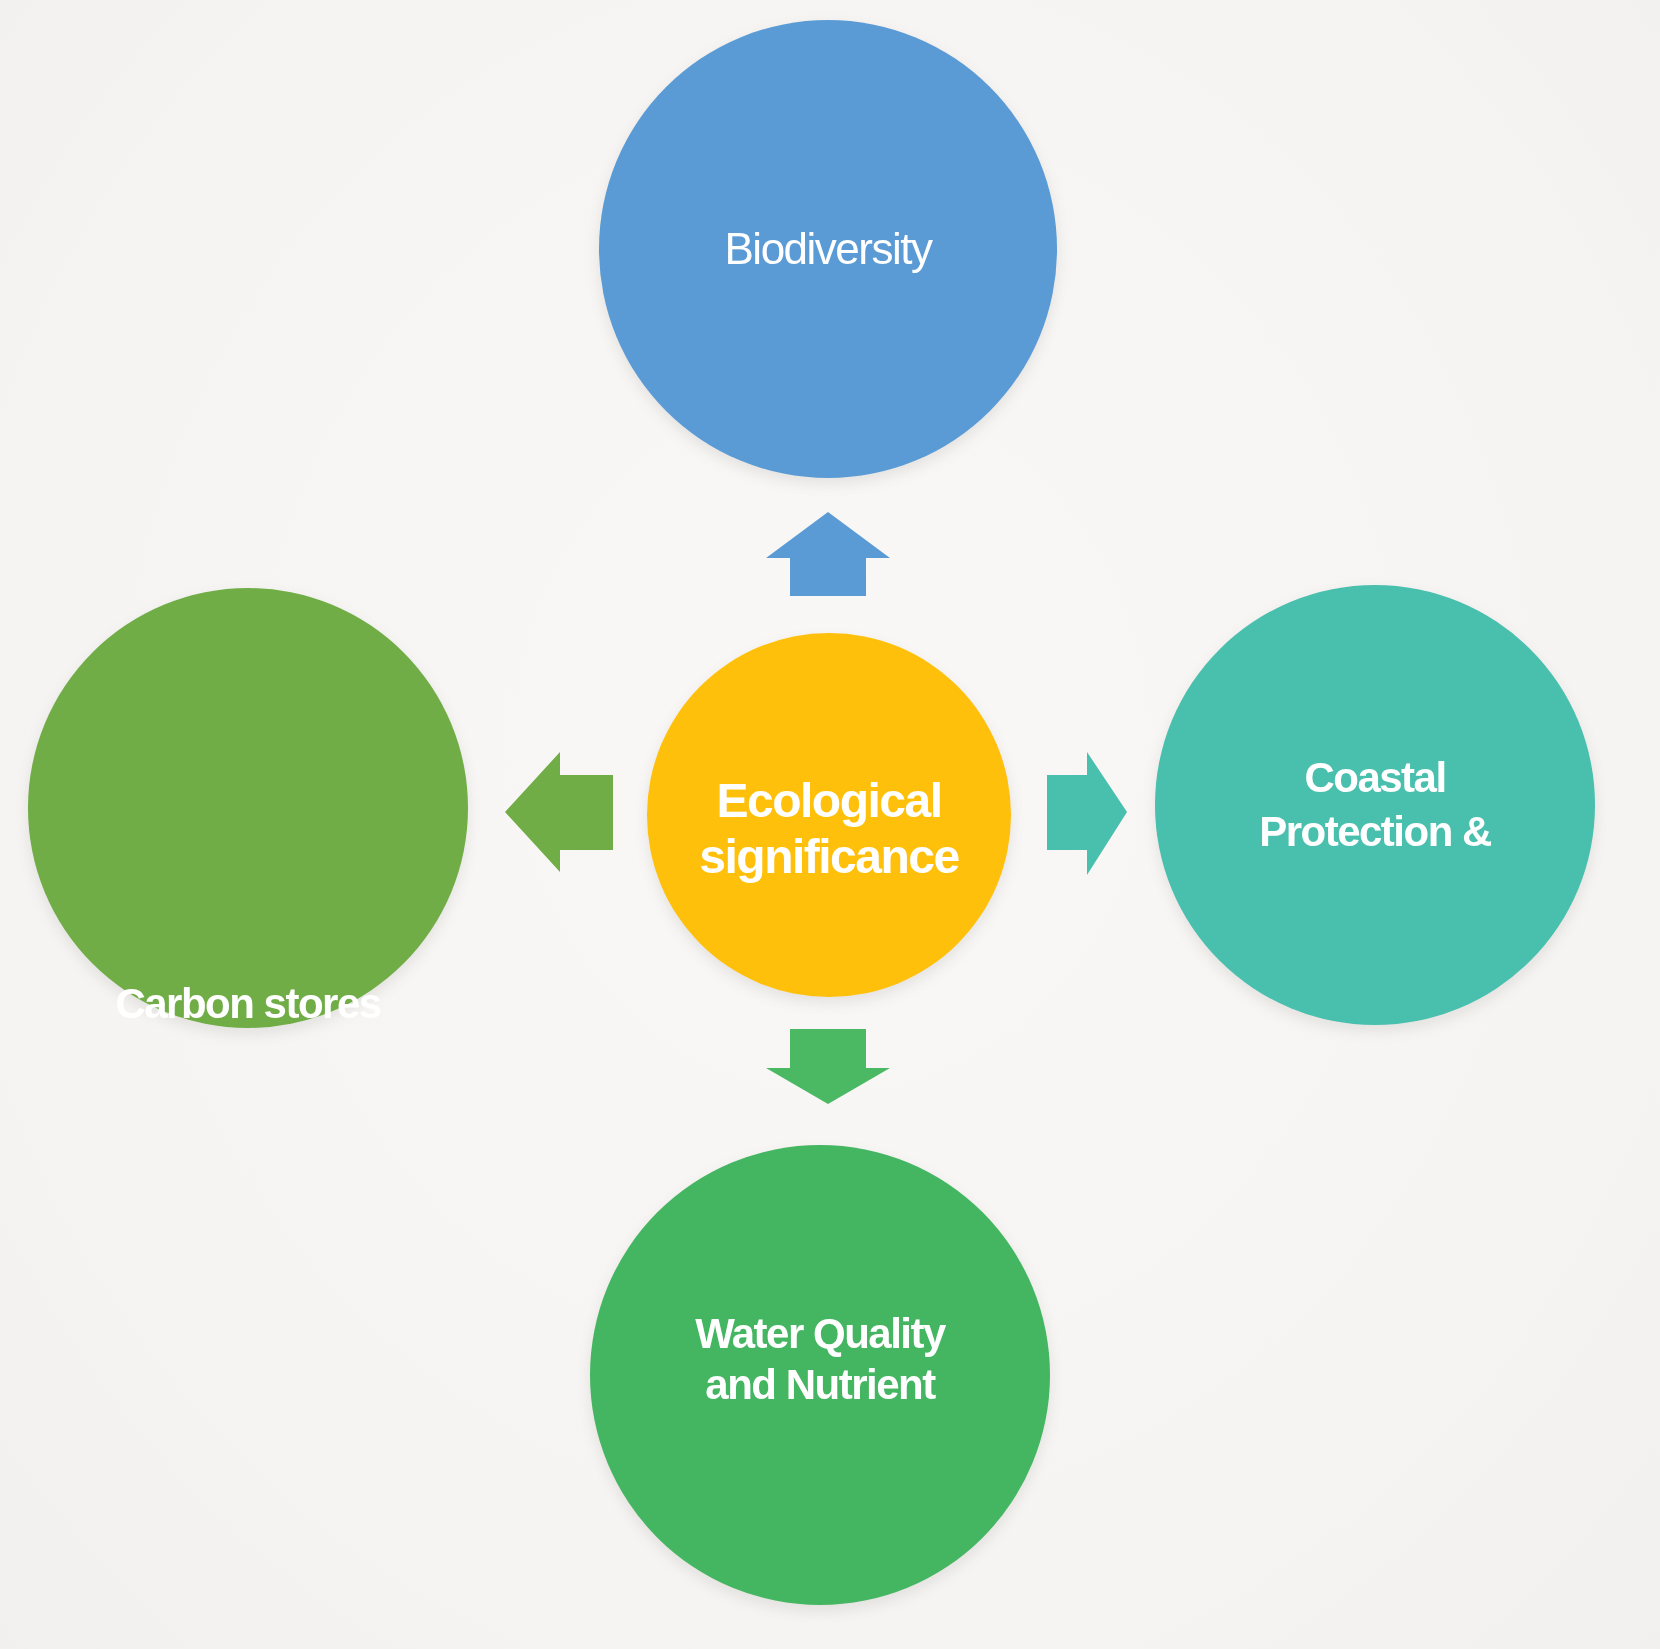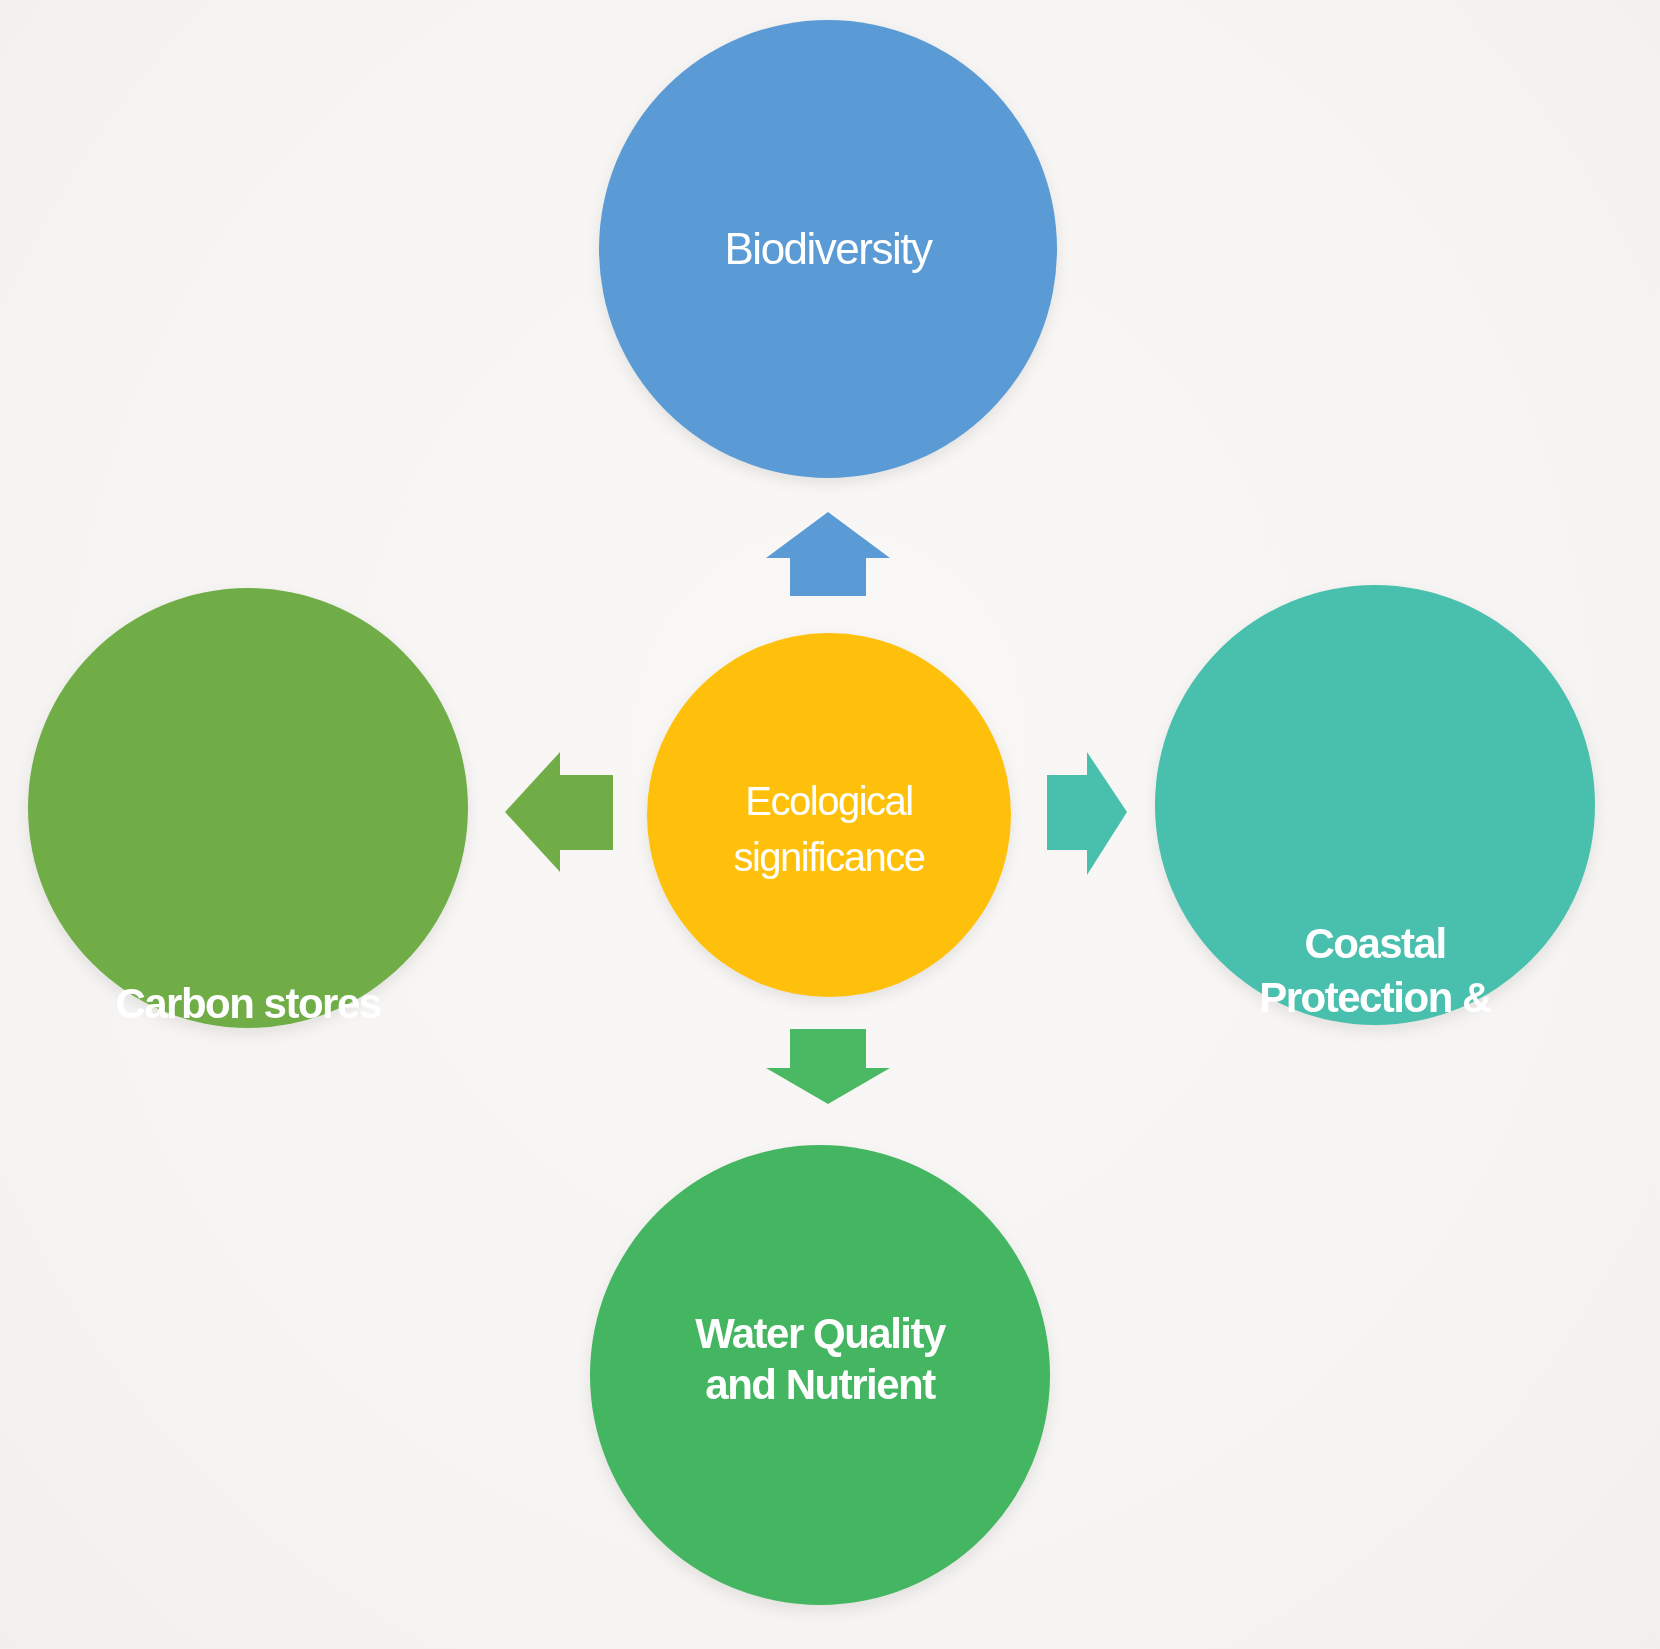--- a/index.html
+++ b/index.html
@@ -40,36 +40,36 @@
   }
   .node-top .label {
     font-size: 44px;
     font-weight: 400;
   }
   .node-center {
     left: 647px; top: 633px;
     width: 364px; height: 364px;
   }
   .node-center .label {
-    font-size: 40px;
-    font-weight: 400;
+    font-size: 48px;
+    font-weight: 700;
     line-height: 56px;
     margin-top: 28px;
   }
   .node-left {
     left: 28px; top: 588px;
     width: 440px; height: 440px; align-items: flex-end;
   }
   .node-left .label {
     font-size: 42px;
     font-weight: 700;
   }
   .node-right {
     left: 1155px; top: 585px;
-    width: 440px; height: 440px; align-items: flex-end;
+    width: 440px; height: 440px;
   }
   .node-right .label {
     font-size: 42px;
     font-weight: 700;
     line-height: 54px;
   }
   .node-bottom {
     left: 590px; top: 1145px;
     width: 460px; height: 460px; justify-content: center;
   }

